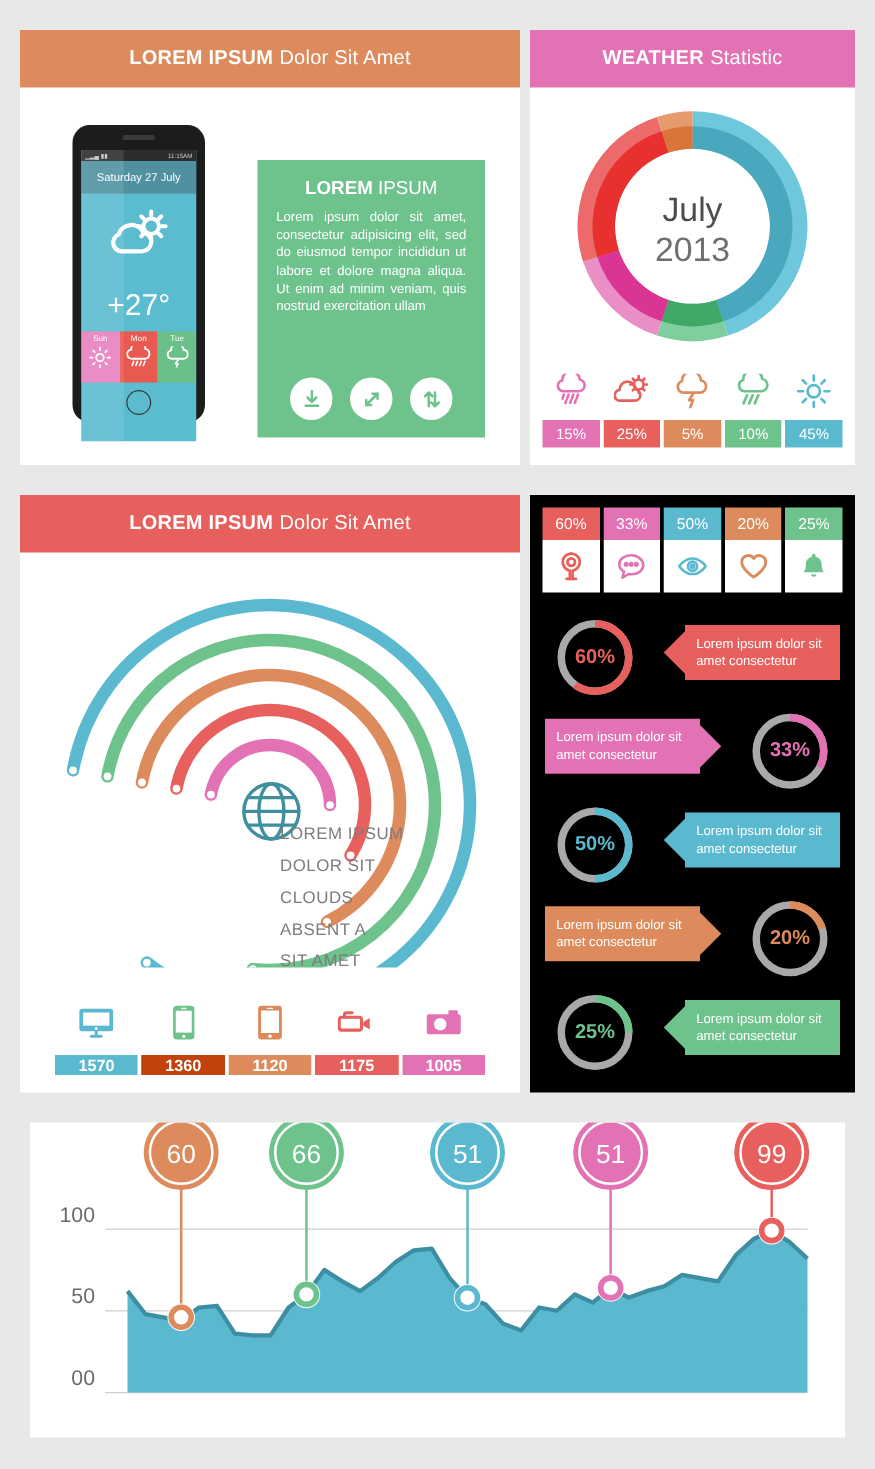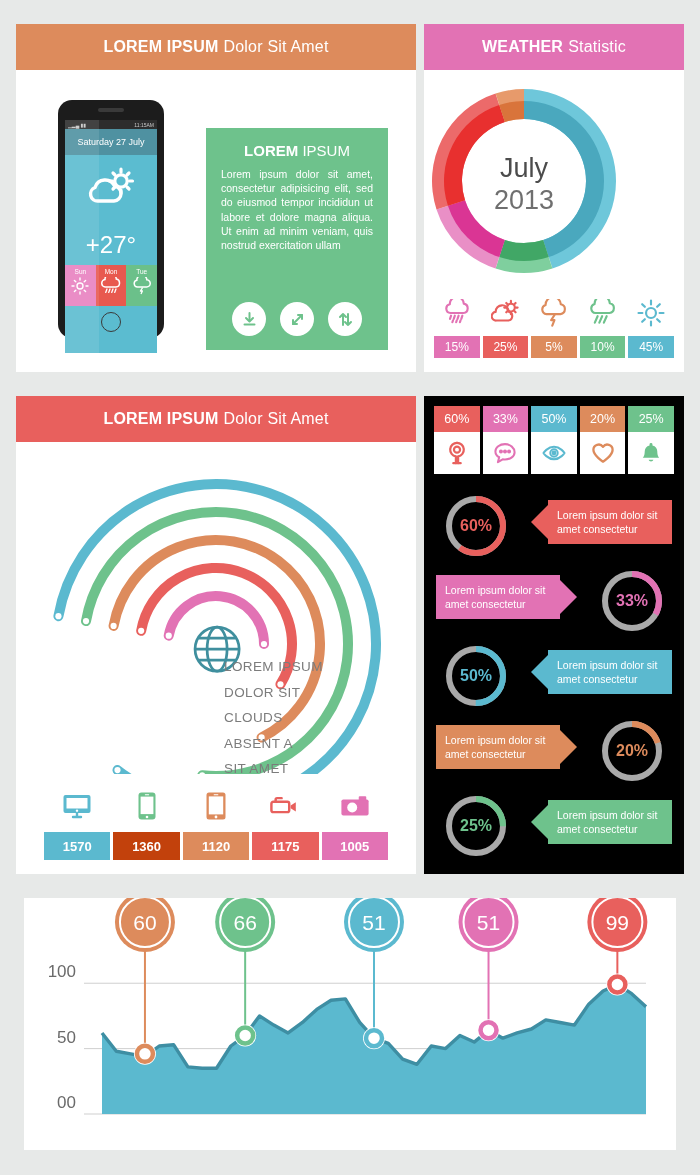--- a/index.html
+++ b/index.html
@@ -36,36 +36,36 @@
   .greenbox{position:absolute;left:190px;top:104px;width:182px;height:222px;background:#6ec28c;color:#fff;box-sizing:border-box;padding:14px 15px 0;}
   .greenbox h3{margin:0 0 8px;text-align:center;font-size:15px;font-weight:normal;}
   .greenbox h3 .b{font-weight:bold;}
   .greenbox p{margin:0;font-size:10.5px;line-height:14.2px;text-align:justify;}
   .gb-icons{position:absolute;left:0;right:0;bottom:14px;display:flex;justify-content:center;gap:14px;}
   .gb-icons .ci{width:34px;height:34px;border-radius:50%;background:#fff;display:flex;align-items:center;justify-content:center;}
 
   
   #p2{left:424px;top:24px;width:260px;height:348px;}
   #p2 .bar{background:#e272b4;}
-  .donutwrap{position:absolute;left:0;right:0;top:52px;height:210px;display:flex;align-items:center;}
+  .donutwrap{position:absolute;left:0;right:0;top:52px;height:210px;display:flex;align-items:center;justify-content:center;}
   .wtiles{position:absolute;left:10px;right:10px;bottom:14px;display:flex;gap:3px;justify-content:center;}
   .wtile{flex:1;}
   .wtile .ic{height:46px;display:flex;align-items:center;justify-content:center;background:#fff;}
   .wtile .pc{height:22px;display:flex;align-items:center;justify-content:center;color:#fff;font-size:12px;}
 
   
   #p3{left:16px;top:396px;width:400px;height:478px;}
   #p3 .bar{background:#e8605d;}
   .arcwrap{position:absolute;left:0;top:48px;width:400px;height:330px;}
   .arclabels{position:absolute;left:208px;top:258px;}
   .arclabels div{height:25.5px;color:#7c7c7c;font-size:13.5px;letter-spacing:.4px;display:flex;align-items:center;}
   .dtiles{position:absolute;left:28px;right:28px;bottom:14px;display:flex;gap:3px;}
   .dtile{flex:1;}
   .dtile .ic{height:52px;display:flex;align-items:center;justify-content:center;background:#fff;}
-  .dtile .pc{height:28px;display:flex;align-items:center;justify-content:center;color:#fff;font-size:13px;font-weight:bold;}
+  .dtile .pc{height:16px;display:flex;align-items:center;justify-content:center;color:#fff;font-size:13px;font-weight:bold;}
 
   
   #p4{left:424px;top:396px;width:260px;height:478px;background:#000000;}
   .ktiles{position:absolute;left:10px;right:10px;top:10px;display:flex;gap:3px;}
   .ktile{flex:1;}
   .ktile .pc{height:26px;display:flex;align-items:center;justify-content:center;color:#fff;font-size:12.5px;}
   .ktile .ic{height:42px;display:flex;align-items:center;justify-content:center;background:#fff;}
   .krows{position:absolute;left:12px;right:12px;top:92px;}
   .krow{height:75px;position:relative;}
   .krow .ring{position:absolute;top:4px;width:68px;height:68px;}

